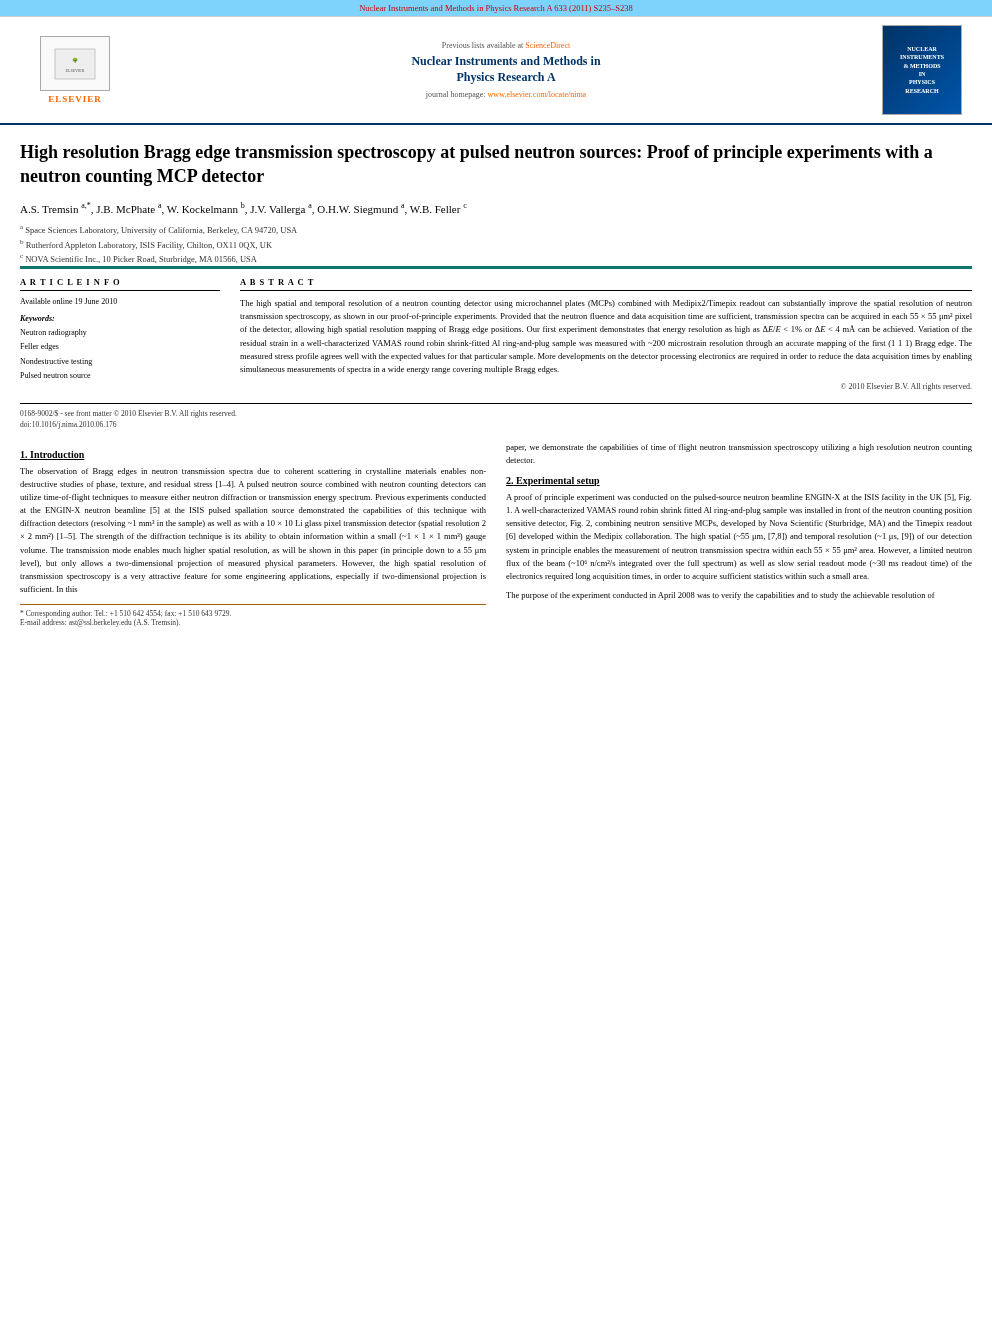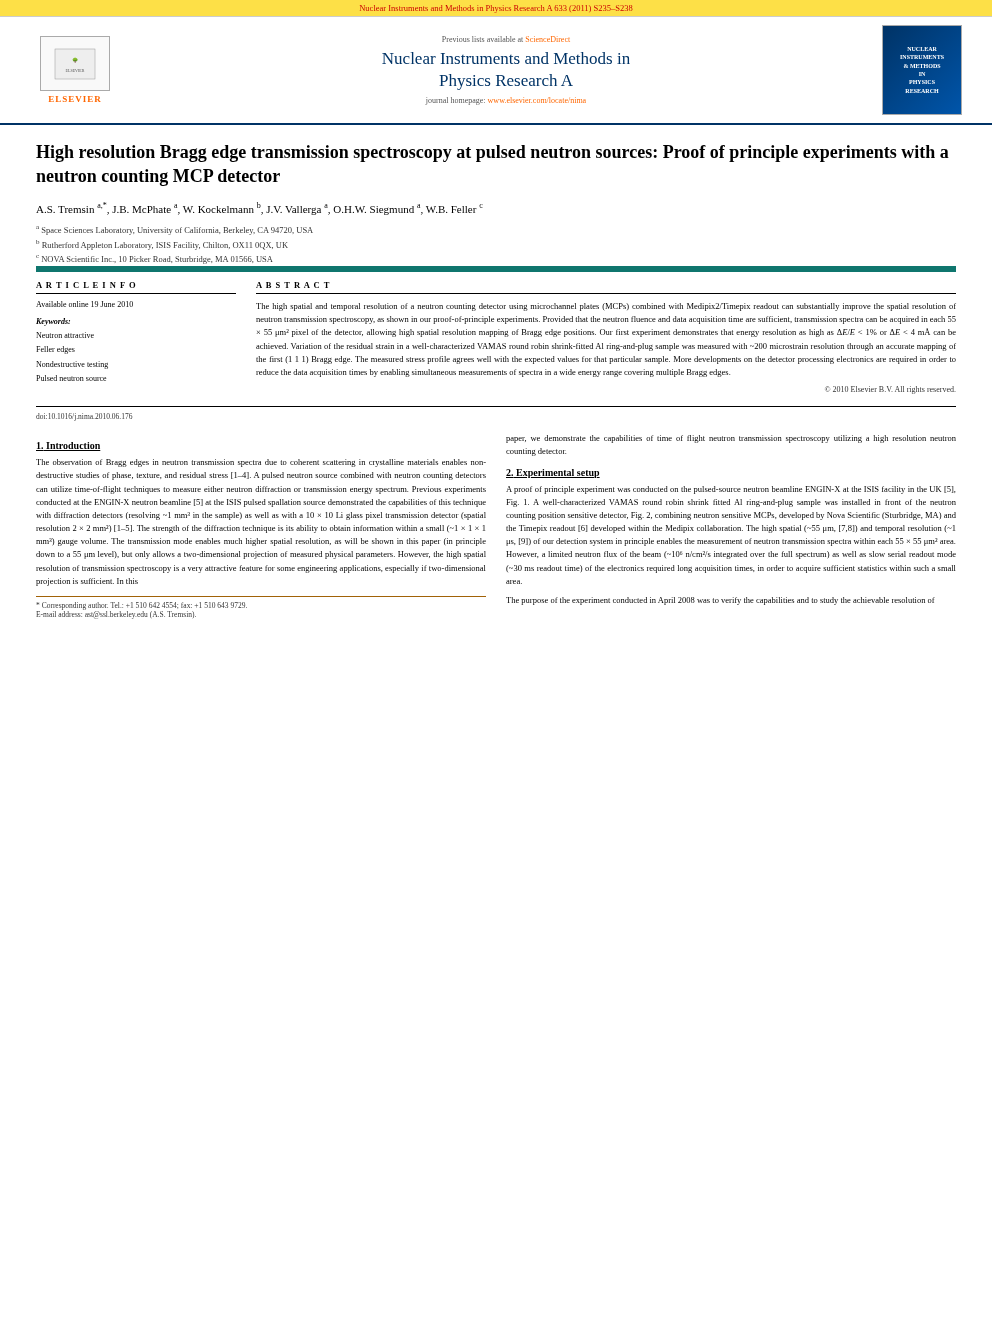--- a/index.html
+++ b/index.html
@@ -7,21 +7,21 @@
       background: #fff;
       font-family: 'Times New Roman', Times, serif;
       font-size: 9.5px;
       color: #000;
       width: 992px;
       min-height: 1323px;
     }
 
     
     .top-banner {
-      background: #fde047;
+      background: #7dd3fc;
       text-align: center;
       padding: 3px 0;
       border-bottom: 1px solid #ccc;
       font-size: 8.5px;
       color: #c00;
     }
 
     
     .journal-header {
       display: flex;
@@ -64,22 +64,22 @@
     .contents-line {
       font-size: 8px;
       color: #555;
       margin-bottom: 4px;
     }
     .sciencedirect-link {
       color: #f60;
       font-size: 8px;
     }
     .journal-title {
-      font-size: 17px;
-      font-weight: normal;
+      font-size: 12px;
+      font-weight: bold;
       color: #003366;
       line-height: 1.3;
     }
     .journal-homepage {
       font-size: 8px;
       color: #555;
       margin-top: 4px;
     }
     .homepage-link {
       color: #f60;
@@ -97,21 +97,21 @@
       justify-content: center;
       font-size: 6px;
       color: #fff;
       text-align: center;
       padding: 4px;
       line-height: 1.3;
     }
 
     
     .paper-content {
-      padding: 15px 36px;
+      padding: 15px 20px;
     }
 
     
     .article-title {
       font-size: 18px;
       font-weight: bold;
       color: #000;
       line-height: 1.35;
       margin-bottom: 12px;
     }
@@ -134,21 +134,21 @@
     }
     .affiliations sup {
       font-size: 7px;
     }
 
     
     .two-col {
       display: flex;
       gap: 20px;
       margin-bottom: 12px;
-      border-top: 6px solid #0f766e;
+      border-top: 3px solid #0f766e;
     }
     .article-info {
       width: 200px;
       padding-top: 8px;
     }
     .abstract-col {
       flex: 1;
       padding-top: 8px;
     }
 
@@ -295,37 +295,40 @@
     <sup>c</sup> NOVA Scientific Inc., 10 Picker Road, Sturbridge, MA 01566, USA
   </div>
 
   <div class="two-col">
 
     <div class="article-info">
       <div class="section-header">A R T I C L E   I N F O</div>
       <div class="info-date">Available online 19 June 2010</div>
       <div class="keywords-label">Keywords:</div>
       <div class="keywords-list">
-        <div>Neutron attractive</div>
+        <div>Neutron radiography</div>
         <div>Feller edges</div>
         <div>Nondestructive testing</div>
         <div>Pulsed neutron source</div>
       </div>
     </div>
 
     <div class="abstract-col">
       <div class="section-header">A B S T R A C T</div>
       <div class="abstract-text">
         The high spatial and temporal resolution of a neutron counting detector using microchannel plates (MCPs) combined with Medipix2/Timepix readout can substantially improve the spatial resolution of neutron transmission spectroscopy, as shown in our proof-of-principle experiments. Provided that the neutron fluence and data acquisition time are sufficient, transmission spectra can be acquired in each 55 × 55 μm² pixel of the detector, allowing <span style="font-weight:normal;">high</span> spatial resolution mapping of Bragg edge positions. Our first experiment demonstrates that energy resolution as high as Δ<em>E</em>/<em>E</em> &lt; 1% or Δ<em>E</em> &lt; 4 mÅ can be achieved. Variation of the residual strain in a well-characterized VAMAS round robin shrink-fitted Al ring-and-plug sample was measured with ~200 microstrain resolution through an accurate mapping of the first (1 1 1) Bragg edge. The measured stress profile agrees well with the expected values for that particular sample. More developments on the detector processing electronics are required in order to reduce the data acquisition times by enabling simultaneous measurements of spectra in a wide energy range covering multiple Bragg edges.
       </div>
       <div class="copyright-line">© 2010 Elsevier B.V. All rights reserved.</div>
     </div>
   </div>
 
   <div class="footer-note">
+    <div>
+      <span>0168-9002/$ - see front matter © 2010 Elsevier B.V. All rights reserved.</span>
+    </div>
     <div>
       <span>doi:10.1016/j.nima.2010.06.176</span>
     </div>
   </div>
 
   <div class="body-two-col">
 
     <div class="body-col">
       <div class="section-title">
         <span>1.</span> <span>Introduction</span>

